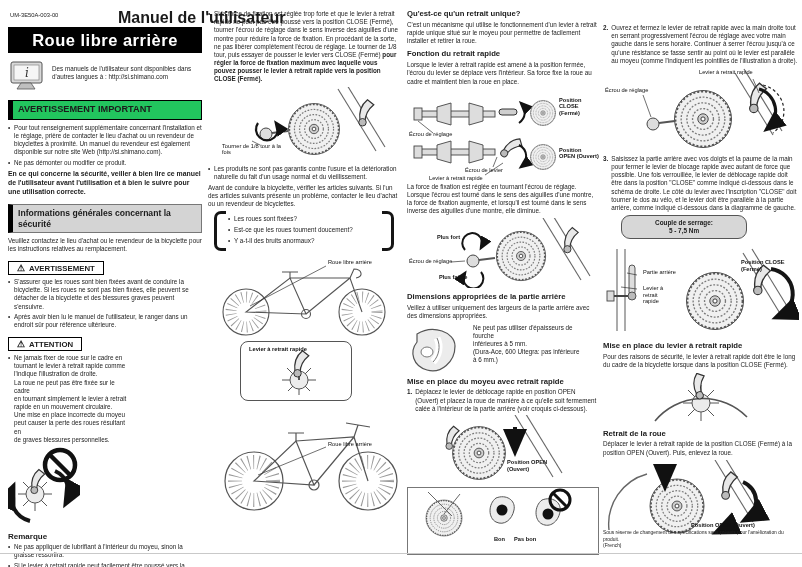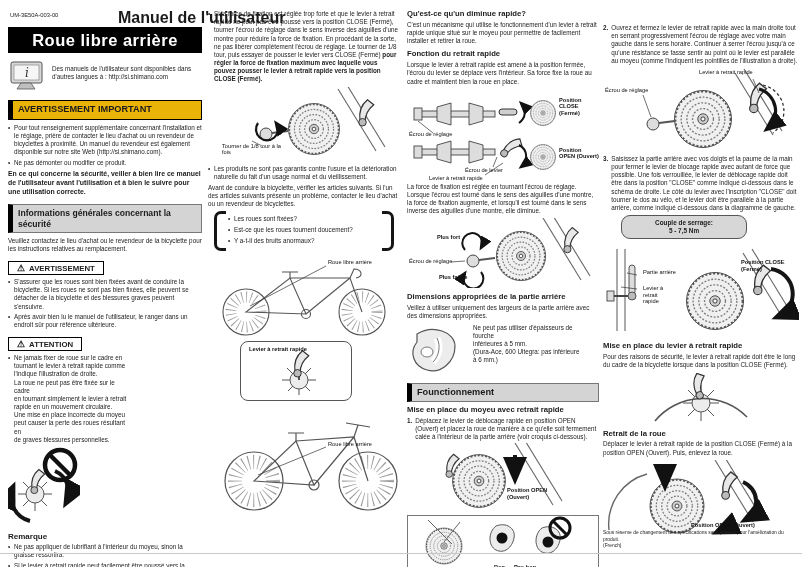--- a/index.html
+++ b/index.html
@@ -9,21 +9,21 @@
   .col{position:absolute;top:8px}
   .t{font-size:6.3px;line-height:1.3}
   p{margin:0 0 3px}
   .b{font-weight:bold}
   ul.bl{list-style:none;margin:0 0 3px;padding:0}
   ul.bl li{position:relative;padding-left:6px;margin-bottom:2.5px;font-size:6.3px;line-height:1.3}
   ul.bl li::before{content:"•";position:absolute;left:0;top:0}
   .h3{font-size:7.7px;font-weight:bold;margin:5px 0 2px;line-height:1.15}
   .secbar{background:#d4d4d4;border:0.8px solid #777;border-left:5px solid #000;
           font-size:9.2px;font-weight:bold;padding:3px 5px;margin:4px 0 4px;line-height:1.25}
-  .secbar.plain{background:#eab308;border:1px solid #000;border-left:5px solid #000}
+  .secbar.plain{background:#22c55e;border:1px solid #000;border-left:5px solid #000}
   .warnbox{border:1.2px solid #000;display:inline-flex;align-items:center;gap:4px;
            font-weight:bold;font-size:7.8px;padding:1.5px 8px;margin:2px 0 3px}
   .tri{font-size:9px;line-height:1}
   .fig{position:relative;margin:2px 0}
   .flab{position:absolute;font-size:5.7px;line-height:1.15;color:#111}
   .prelin{white-space:pre-line}
   .step{display:flex;gap:3px;margin-bottom:2px}
   .step .n{font-weight:bold;flex:0 0 auto}
   .checklist{position:relative;margin:3px 6px 6px;padding:4px 14px}
   .checklist::before{content:"";position:absolute;left:0;top:0;bottom:0;width:9px;
@@ -225,21 +225,21 @@
           <circle cx="106" cy="82" r="5"></circle>
         </g>
         <line x1="50" y1="72" x2="118" y2="44" stroke="#333" stroke-width="0.7"></line>
       </svg>
       <span class="flab" style="left:120px;top:38px;width:66px">Roue libre arrière</span>
     </div>
   </div>
 
   <div class="col" style="left:407px;top:10px;width:192px">
 
-    <div class="h3" style="margin-top:0">Qu'est-ce qu'un diminue rapide?</div>
+    <div class="h3" style="margin-top:0">Qu'est-ce qu'un retrait unique?</div>
     <p class="t">C'est un mécanisme qui utilise le fonctionnement d'un levier à retrait rapide unique situé sur le moyeu pour permettre de facilement installer et retirer la roue.</p>
 
     <div class="h3">Fonction du retrait rapide</div>
     <p class="t">Lorsque le levier à retrait rapide est amené à la position fermée, l'écrou du levier se déplace vers l'intérieur. Sa force fixe la roue au cadre et maintient bien la roue en place.</p>
 
     <div class="fig" style="height:92px">
       <svg width="192" height="92" viewBox="0 0 192 92">
         <g fill="#ddd" stroke="#444" stroke-width="0.9">
           <rect x="14" y="22" width="74" height="6"></rect>
           <rect x="7" y="19" width="8" height="12"></rect>
@@ -294,23 +294,20 @@
         <path d="M30,14 C34,22 32,32 26,38" stroke="#fff" stroke-width="7" fill="none"></path>
         <path d="M30,14 C34,22 32,32 26,38" stroke="#777" stroke-width="1" fill="none"></path>
         <ellipse cx="20" cy="28" rx="6" ry="5" fill="#fff" stroke="#777"></ellipse>
       </svg>
       <p class="t prelin" style="width:122px">Ne peut pas utiliser d'épaisseurs de fourche
 inférieures à 5 mm.
 (Dura-Ace, 600 Ultegra: pas inférieure
 à 6 mm.)</p>
     </div>
 
-    <div class="secbar" style="margin-top:7px">
-      <span>Founctionnement</span>
-    </div>
 
     <div class="h3" style="margin-top:2px">Mise en place du moyeu avec retrait rapide</div>
     <div class="step t">
       <span class="n">1.</span>
       <span>Déplacez le levier de déblocage rapide en position OPEN (Ouvert) et placez la roue de manière à ce qu'elle soit fermement calée à l'intérieur de la partie arrière (voir croquis ci-dessous).</span>
     </div>
 
     <div class="fig" style="height:68px">
       <svg width="180" height="68" viewBox="0 0 180 68">
         <use href="#tubes" transform="translate(108,0)"></use>

